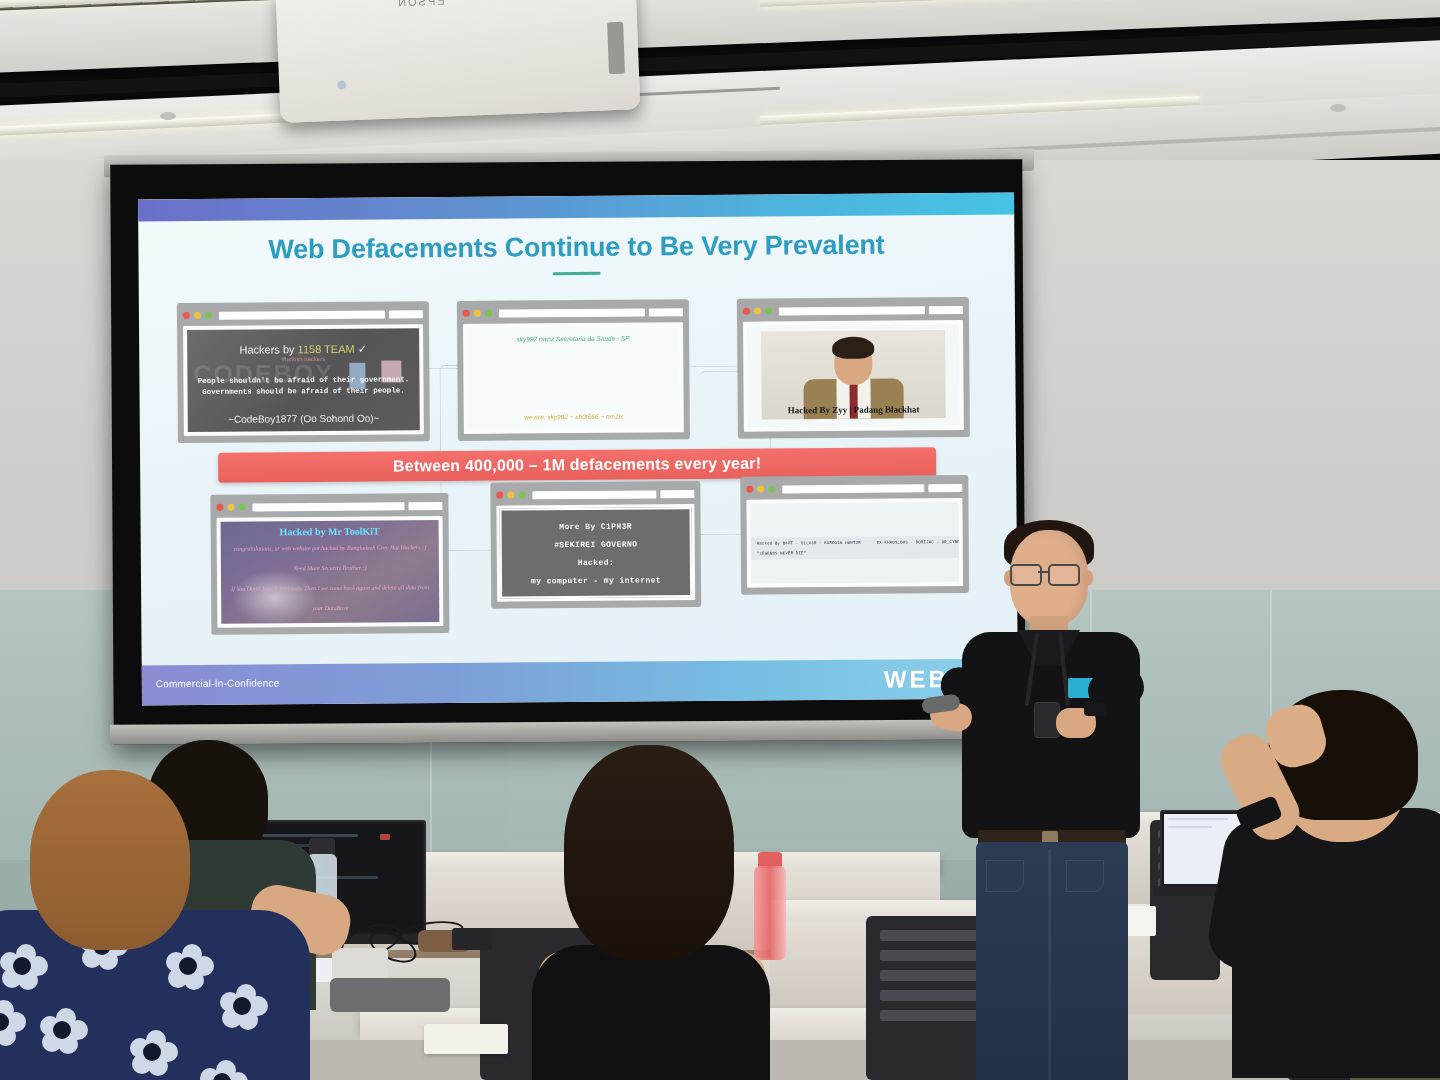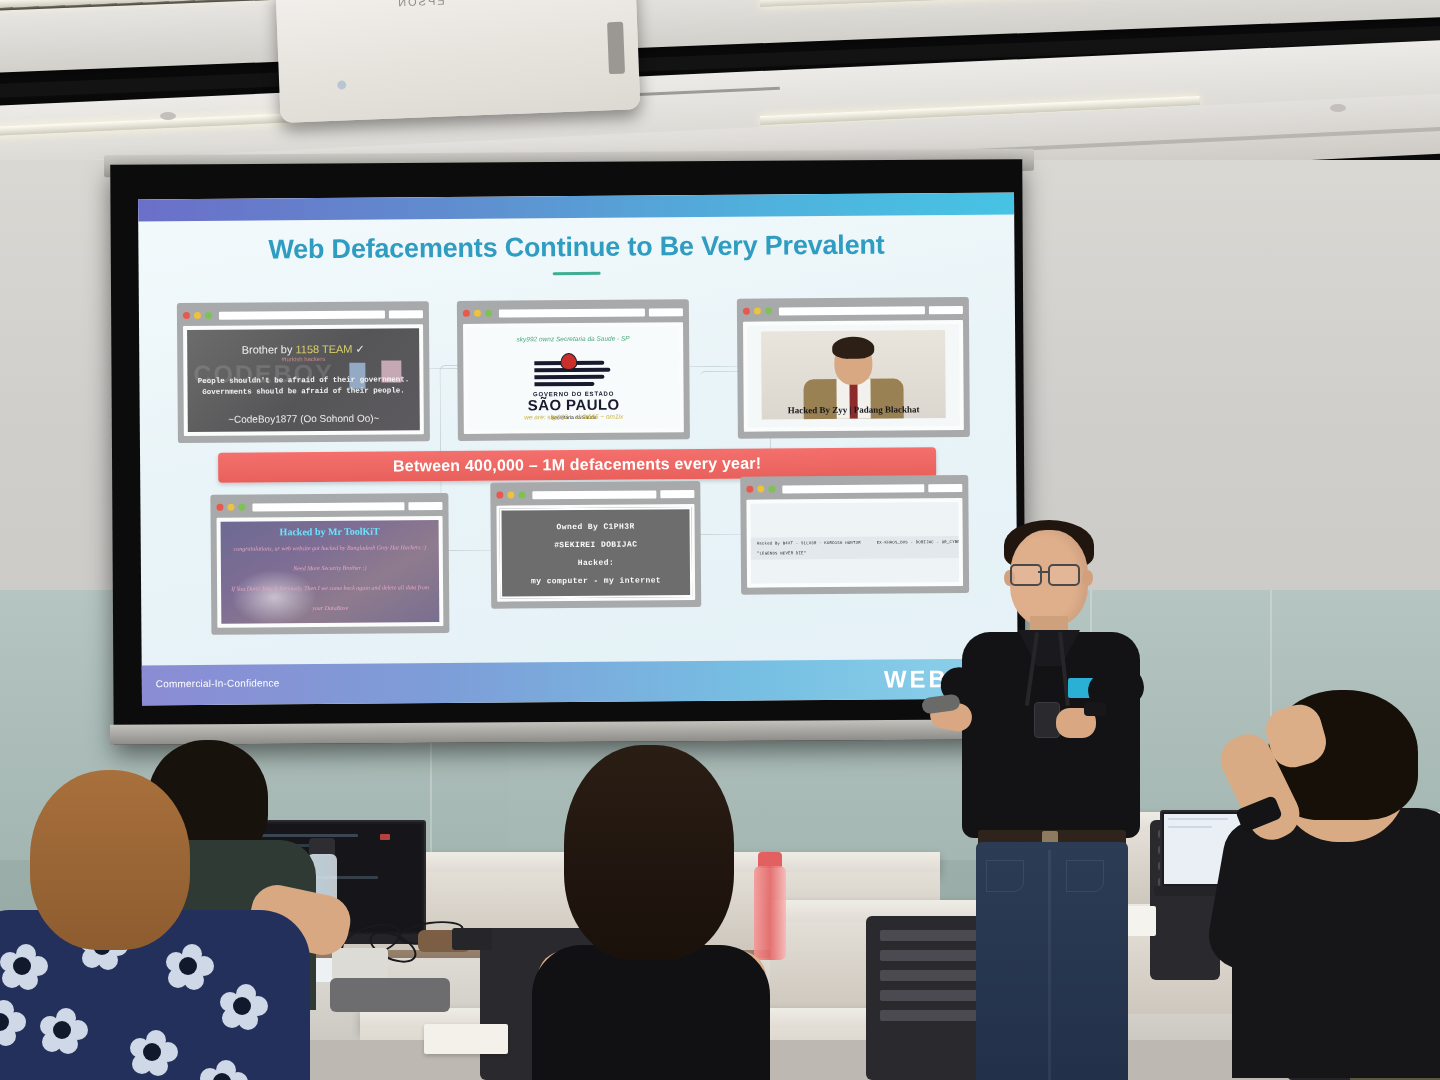--- a/index.html
+++ b/index.html
@@ -270,21 +270,21 @@
         <span class="dot d-yel"></span>
         <span class="dot d-grn"></span>
         <span class="url-bar"></span>
         <span class="url-bar2"></span>
       </div>
       <div class="win-body">
         <div class="w1-canvas">
           <div class="w1-ghost">CODEBOY</div>
           <div class="w1-sw1"></div>
             <div class="w1-sw2"></div>
-          <div class="w1-h"><span>Brother by </span><b>1158 TEAM</b><span> ✓</span></div>
+          <div class="w1-h"><span>Hackers by </span><b>1158 TEAM</b><span> ✓</span></div>
           <div class="w1-sub">#turkish hackers</div>
           <div class="w1-p">
             <div>People shouldn't be afraid of their government.</div>
             <div>Governments should be afraid of their people.</div>
           </div>
           <div class="w1-sig">~CodeBoy1877 (Oo Sohond Oo)~</div>
           <div class="w1-url">WwW.1877.TeaM</div>
         </div>
       </div>
     </div>
@@ -293,32 +293,20 @@
       <div class="win-chrome">
         <span class="dot d-red"></span>
         <span class="dot d-yel"></span>
         <span class="dot d-grn"></span>
         <span class="url-bar"></span>
         <span class="url-bar2"></span>
       </div>
       <div class="win-body">
         <div class="w2-canvas">
           <div class="w2-top">sky992 ownz Secretaria da Saude - SP</div>
-          <div class="w2-logo">
-            <div class="sp-flag">
-              <span class="sp-stripe" style="top:4px;width:70px;"></span>
-              <span class="sp-stripe" style="top:11px;width:76px;"></span>
-              <span class="sp-stripe" style="top:18px;width:70px;"></span>
-              <span class="sp-stripe" style="top:25px;width:60px;"></span>
-              <span class="sp-badge"></span>
-            </div>
-            <div class="sp-t1">GOVERNO DO ESTADO</div>
-            <div class="sp-t2">SÃO PAULO</div>
-            <div class="sp-t3">Secretaria da Saúde</div>
-          </div>
           <div class="w2-bot">we are: sky992 ~ xh0t666 ~ om1ix</div>
         </div>
       </div>
     </div>
 
     <div class="win w3">
       <div class="win-chrome">
         <span class="dot d-red"></span>
         <span class="dot d-yel"></span>
         <span class="dot d-grn"></span>
@@ -367,22 +355,22 @@
     <div class="win w5">
       <div class="win-chrome">
         <span class="dot d-red"></span>
         <span class="dot d-yel"></span>
         <span class="dot d-grn"></span>
         <span class="url-bar"></span>
         <span class="url-bar2"></span>
       </div>
       <div class="win-body" style="padding:3px;">
         <div class="w5-canvas">
-          <div>Owned By C1PH3R</div>
-          <div>#SEKIREI DOBIJAC</div>
+          <div>More By C1PH3R</div>
+          <div>#SEKIREI GOVERNO</div>
           <div>Hacked:</div>
           <div>my computer - my internet</div>
         </div>
       </div>
     </div>
 
     <div class="win w6">
       <div class="win-chrome">
         <span class="dot d-red"></span>
         <span class="dot d-yel"></span>

